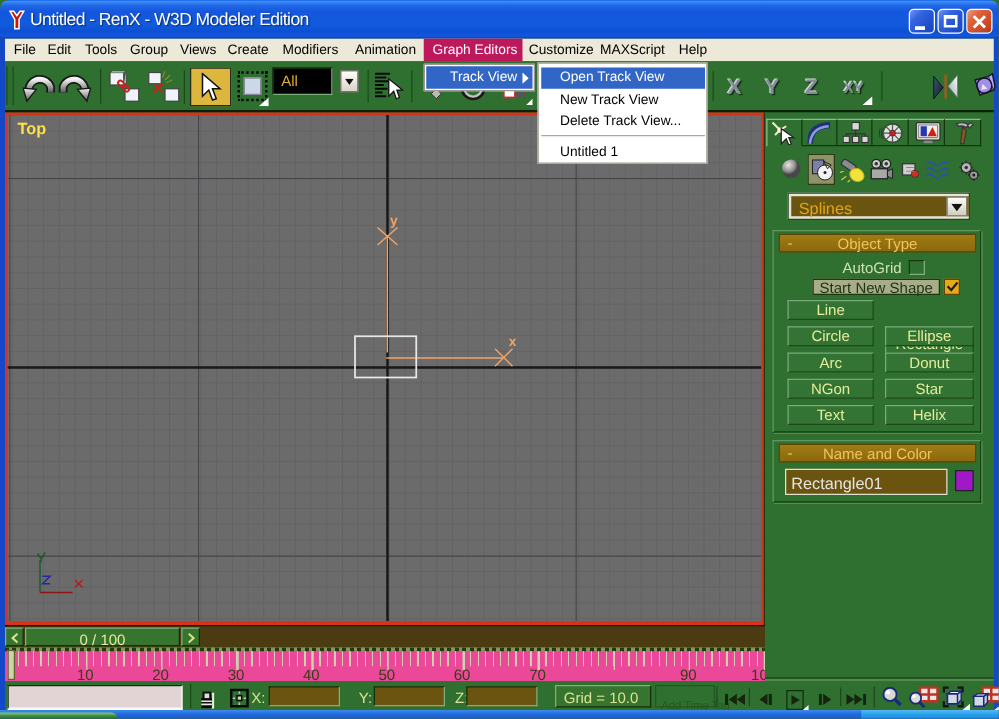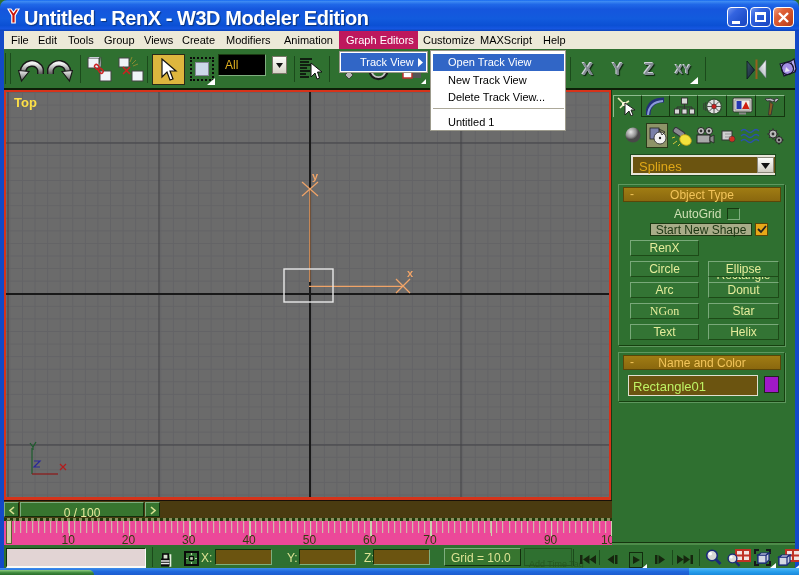--- a/index.html
+++ b/index.html
@@ -9,21 +9,21 @@
 </style>
 </head>
 <body>
 
 <div class="abs" id="titlebar" style="left:0;top:0;width:799px;height:31px;
   background:linear-gradient(180deg,#0f63f0 0%,#3f8cf3 4%,#2068e8 14%,#1556dd 30%,#125bdd 60%,#0b50d4 82%,#1556e0 92%,#0d43b8 100%);
   border-radius:7px 7px 0 0;">
   <svg class="abs" style="left:7px;top:8px" width="13" height="16" viewBox="0 0 13 16">
     <path d="M1 1 L4 1 L6.5 4.5 L9 1 L12 1 L8.2 7.5 L8.2 15 L4.8 15 L4.8 7.5 Z" fill="#cc1408" stroke="#ffffff" stroke-width="1.2"></path>
   </svg>
-  <span class="abs" style="left:24px;top:7px;color:#ffffff;font-size:20px;font-weight:bold;letter-spacing:-0.45px;text-shadow:1px 1px 1px #08327a;">Untitled - RenX - W3D Modeler Edition</span>
+  <span class="abs" style="left:24px;top:7px;color:#ffffff;font-size:14px;font-weight:normal;letter-spacing:-0.45px;text-shadow:1px 1px 1px #08327a;">Untitled - RenX - W3D Modeler Edition</span>
 
   <div class="abs" style="left:727px;top:7px;width:21px;height:20px;border-radius:4px;border:1px solid #fff;background:linear-gradient(135deg,#7296f0 0%,#3464e0 30%,#2050cc 70%,#1a46c0 100%);">
     <div class="abs" style="left:4px;top:13px;width:8px;height:3px;background:#fff;"></div>
   </div>
   <div class="abs" style="left:750px;top:7px;width:21px;height:20px;border-radius:4px;border:1px solid #fff;background:linear-gradient(135deg,#7296f0 0%,#3464e0 30%,#2050cc 70%,#1a46c0 100%);">
     <div class="abs" style="left:4px;top:4px;width:11px;height:10px;border:2px solid #fff;border-top-width:3px;"></div>
   </div>
   <div class="abs" style="left:773px;top:7px;width:21px;height:20px;border-radius:4px;border:1px solid #fff;background:linear-gradient(135deg,#f0a080 0%,#e0633a 30%,#cc4a24 70%,#b03c1c 100%);">
     <svg class="abs" style="left:3px;top:3px" width="13" height="13" viewBox="0 0 13 13">
         <path d="M2 2 L11 11 M11 2 L2 11" stroke="#fff" stroke-width="2.4"></path>
@@ -365,38 +365,38 @@
       <path d="M1 4 L4 7 L9 1" fill="none" stroke="#222" stroke-width="1.8"></path>
     </svg>
 </div>
 
 <style>
  .sbtn { position:absolute; width:69px; height:16px; background:#337434;
    border-top:1px solid #79a979; border-left:1px solid #79a979;
    border-bottom:1px solid #1d4a17; border-right:1px solid #1d4a17;
    color:#e5ec9b; font-size:12px; text-align:center; line-height:14px; }
 </style>
-<div class="sbtn" style="left:630px;top:240px;">RenX</div>
+<div class="sbtn" style="left:630px;top:240px;">Line</div>
 <div class="sbtn" style="left:708px;top:240px;width:71px;margin-top:27px;">Rectangle</div>
 <div class="sbtn" style="left:630px;top:261px;">Circle</div>
 <div class="sbtn" style="left:708px;top:261px;width:71px;">Ellipse</div>
 <div class="sbtn" style="left:630px;top:282px;">Arc</div>
 <div class="sbtn" style="left:708px;top:282px;width:71px;">Donut</div>
-<div class="sbtn" style="left:630px;top:303px;font-family:Liberation Serif, serif;">NGon</div>
+<div class="sbtn" style="left:630px;top:303px;">NGon</div>
 <div class="sbtn" style="left:708px;top:303px;width:71px;">Star</div>
 <div class="sbtn" style="left:630px;top:324px;">Text</div>
 <div class="sbtn" style="left:708px;top:324px;width:71px;">Helix</div>
 
 <div class="abs" style="left:618px;top:352px;width:167px;height:50px;border:1px solid #5f985f;border-right-color:#16400f;border-bottom-color:#16400f;box-shadow:1px 1px 0 #5d965d;"></div>
 <div class="abs" style="left:623px;top:355px;width:158px;height:15px;background:linear-gradient(180deg,#a07c14,#8a680e);border:1px solid #5a4608;color:#f2c45a;font-size:12px;">
   <span class="abs" style="left:6px;top:-1px;">-</span>
   <span class="abs" style="left:0;top:0px;width:100%;text-align:center;">Name and Color</span>
 </div>
 <div class="abs" style="left:628px;top:375px;width:130px;height:21px;background:#6b5410;border:1px solid #e0e0d0;">
-  <span class="abs" style="left:4px;top:3px;color:#bef264;font-size:13px;">Rectangle01</span>
+  <span class="abs" style="left:4px;top:3px;color:#e5e5e5;font-size:13px;">Rectangle01</span>
 </div>
 <div class="abs" style="left:764px;top:376px;width:15px;height:17px;background:#a018c8;border:1px solid #222;"></div>
 
 <div class="abs" id="timeslider" style="left:4px;top:500px;width:608px;height:18px;background:#4a3b10;border-top:1px solid #181008;">
   <div class="abs" style="left:0;top:1px;width:15px;height:15px;background:#37752f;border-top:1px solid #7fae7f;border-left:1px solid #7fae7f;border-bottom:1px solid #122e0c;border-right:1px solid #122e0c;">
     <svg class="abs" style="left:4px;top:3px" width="6" height="9" viewBox="0 0 6 9">
         <path d="M5 1 L1 4.5 L5 8" fill="none" stroke="#d8e090" stroke-width="1.6"></path>
       </svg>
   </div>
   <div class="abs" style="left:16px;top:1px;width:124px;height:15px;background:#37752f;border-top:1px solid #7fae7f;border-left:1px solid #7fae7f;border-bottom:1px solid #122e0c;border-right:1px solid #122e0c;text-align:center;">

